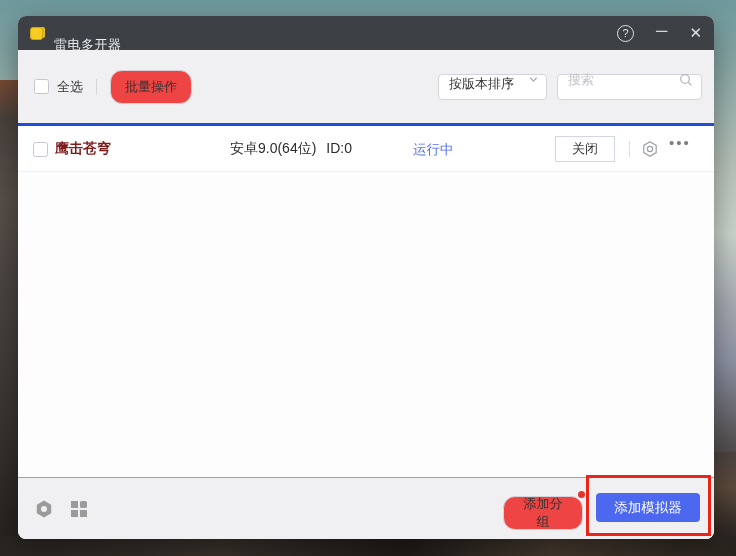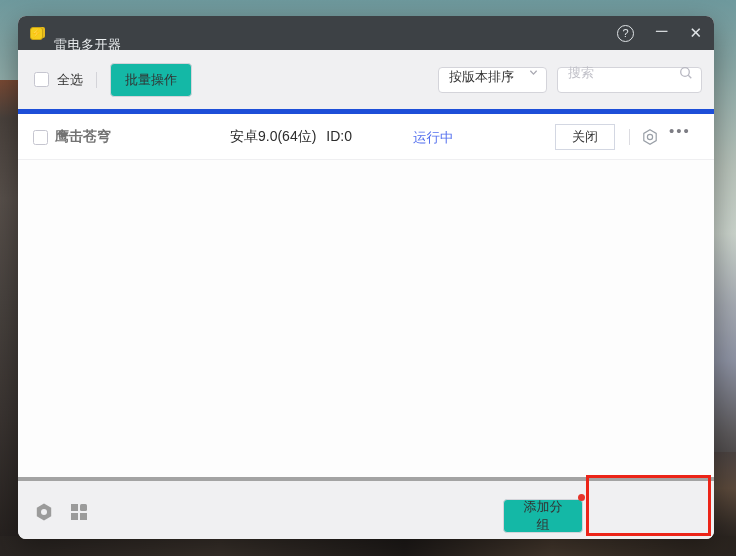--- a/index.html
+++ b/index.html
@@ -27,57 +27,57 @@
   .app-icon .front { position:absolute; left:0; top:1px; width:13px; height:13px; background:#f6ce1d; border:1px solid #caa416; border-radius:3px;
     display:flex; align-items:center; justify-content:center; font-size:9px; color:#2c2c2c; font-weight:bold; }
   .win-title { color:#eceff1; font-size:13px; letter-spacing:.5px;margin-top:24px; }
   .win-controls { margin-left:auto; display:flex; align-items:center; gap:22px; }
   .ctrl { color:#dfe3e6; display:flex; align-items:center; justify-content:center; cursor:pointer; }
   .help-circle { width:17px; height:17px; border:1.4px solid #dfe3e6; border-radius:50%; font-size:11px; }
   .ctrl-min { font-size:16px; padding-bottom:4px; }
   .ctrl-close { font-size:15px; }
 
   
-  .toolbar { height:64px; background:#f0f0f2; display:flex; align-items:center; padding:0 12px 0 16px; flex:0 0 auto; border-bottom:5px solid #1d4ed8; }
+  .toolbar { height:76px; background:#f0f0f2; display:flex; align-items:center; padding:0 12px 0 16px; flex:0 0 auto; border-bottom:3px solid #1d4ed8; }
   .cbx { width:15px; height:15px; border:1px solid #c6c6d0; border-radius:2.5px; background:#fff; cursor:pointer; flex:0 0 auto; }
   .tb-label { font-size:13px; color:#333; margin-left:8px; }
   .v-div { width:1px; height:16px; background:#d4d4d9; margin:0 13px; }
-  .btn-plain { background:#14b8a6; border:1px solid #d4d4da; border-radius:4px; color:#333;
+  .btn-plain { background:#ef4444; border:1px solid #d4d4da; border-radius:12px; color:#333;
     font-size:13px; padding:16px 14px; height:27px; display:inline-flex; align-items:center; cursor:pointer; font-family:inherit; }
   .tb-right { margin-left:auto; display:flex; align-items:center; gap:10px; }
   .dropdown { width:109px; height:26px; background:#fff; border:1px solid #d4d4da; border-radius:4px;
     display:flex; align-items:flex-start; padding:0 8px 0 10px; cursor:pointer; }
   .dropdown-value { font-size:13px; color:#333; flex:1; }
   .chev { width:9px; height:9px; flex:0 0 auto; }
   .searchbox { width:145px; height:26px; background:#fff; border:1px solid #d4d4da; border-radius:4px;
     display:flex; align-items:center; padding:0 8px 14px 10px; }
   .searchbox input { border:none; outline:none; flex:1; min-width:0; font-size:13px; color:#333; font-family:inherit; background:transparent; }
   .searchbox input::placeholder { color:#c0c0c8; }
 
   
   .thead { height:32px; background:#fff; border-bottom:1px solid #ececef; position:relative; flex:0 0 auto; }
   .thead span { position:absolute; top:8px; font-size:13px; color:#6b6b6f; }
   .th-icon { position:absolute; top:10px; }
   .trow { height:46px; background:#fff; border-bottom:1px solid #efeff1; position:relative; flex:0 0 auto; }
   .trow .cbx { position:absolute; left:15px; top:16px; }
   .cell { position:absolute; top:14px; font-size:14px; }
-  .c-name { left:37px; color:#737373; font-weight:bold; }
+  .c-name { left:37px; color:#7f1d1d; font-weight:bold; }
   .c-version { left:212px; color:#2c2c2c;text-align:right; }
   .c-id { margin-left:10px; }
   .c-status { left:395px; color:#5470ee; font-size:13.5px; top:15px; }
   .btn-close { position:absolute; left:537px; top:10px; width:60px; height:26px; background:#fff;
     border:1px solid #d3d7e2; border-radius:0; color:#333; font-size:13px; cursor:pointer; font-family:inherit; }
   .row-div { position:absolute; left:611px; top:15px; width:1px; height:16px; background:#dcdce1; }
   .row-gear { position:absolute; left:623px; top:14px; cursor:pointer; }
   .row-more { position:absolute; left:651px; top:8px; color:#7d7d84; font-size:15px; letter-spacing:2px; cursor:pointer; }
 
   .list-empty { flex:1; background:#fdfdfd; }
 
   
-  .footer { height:62px; background:#f0f0f2; border-top:4px solid #a3a3a3; position:relative; flex:0 0 auto; }
+  .footer { height:62px; background:#f0f0f2; border-top:1px solid #a3a3a3; position:relative; flex:0 0 auto; }
   .foot-gear { position:absolute; left:16px; top:21px; cursor:pointer; }
   .foot-grid { position:absolute; left:52px; top:22px; cursor:pointer; }
   .btn-group { position:absolute; left:485px; top:16px; width:80px; height:28px; }
   .btn-group .btn-plain { width:100%; height:100%; justify-content:center; }
   .red-dot { position:absolute; right:-2px; top:-3px; width:7px; height:7px; border-radius:50%; background:#e5352b; }
   .btn-primary { position:absolute; left:578px; top:15px; width:104px; height:29px; background:#4c68ee;
     color:#fff; border:none; border-radius:4px; font-size:13.5px; cursor:pointer; font-family:inherit; }
 
   
   .annotation { position:absolute; left:586px; top:475px; width:125px; height:61px;
@@ -156,16 +156,17 @@
       <rect x="1" y="1" width="7" height="7" fill="#9b9b9b"></rect>
       <rect x="10" y="1" width="7" height="7" rx="1.5" fill="#9b9b9b"></rect>
       <rect x="1" y="10" width="7" height="7" fill="#9b9b9b"></rect>
       <rect x="10" y="10" width="7" height="7" fill="#9b9b9b"></rect>
     </svg>
 
     <div class="btn-group">
       <button class="btn-plain">添加分组</button>
       <div class="red-dot"></div>
     </div>
+    <button class="btn-primary">添加模拟器</button>
   </div>
 </div>
 
 <div class="annotation"></div>
 
 </body></html>

